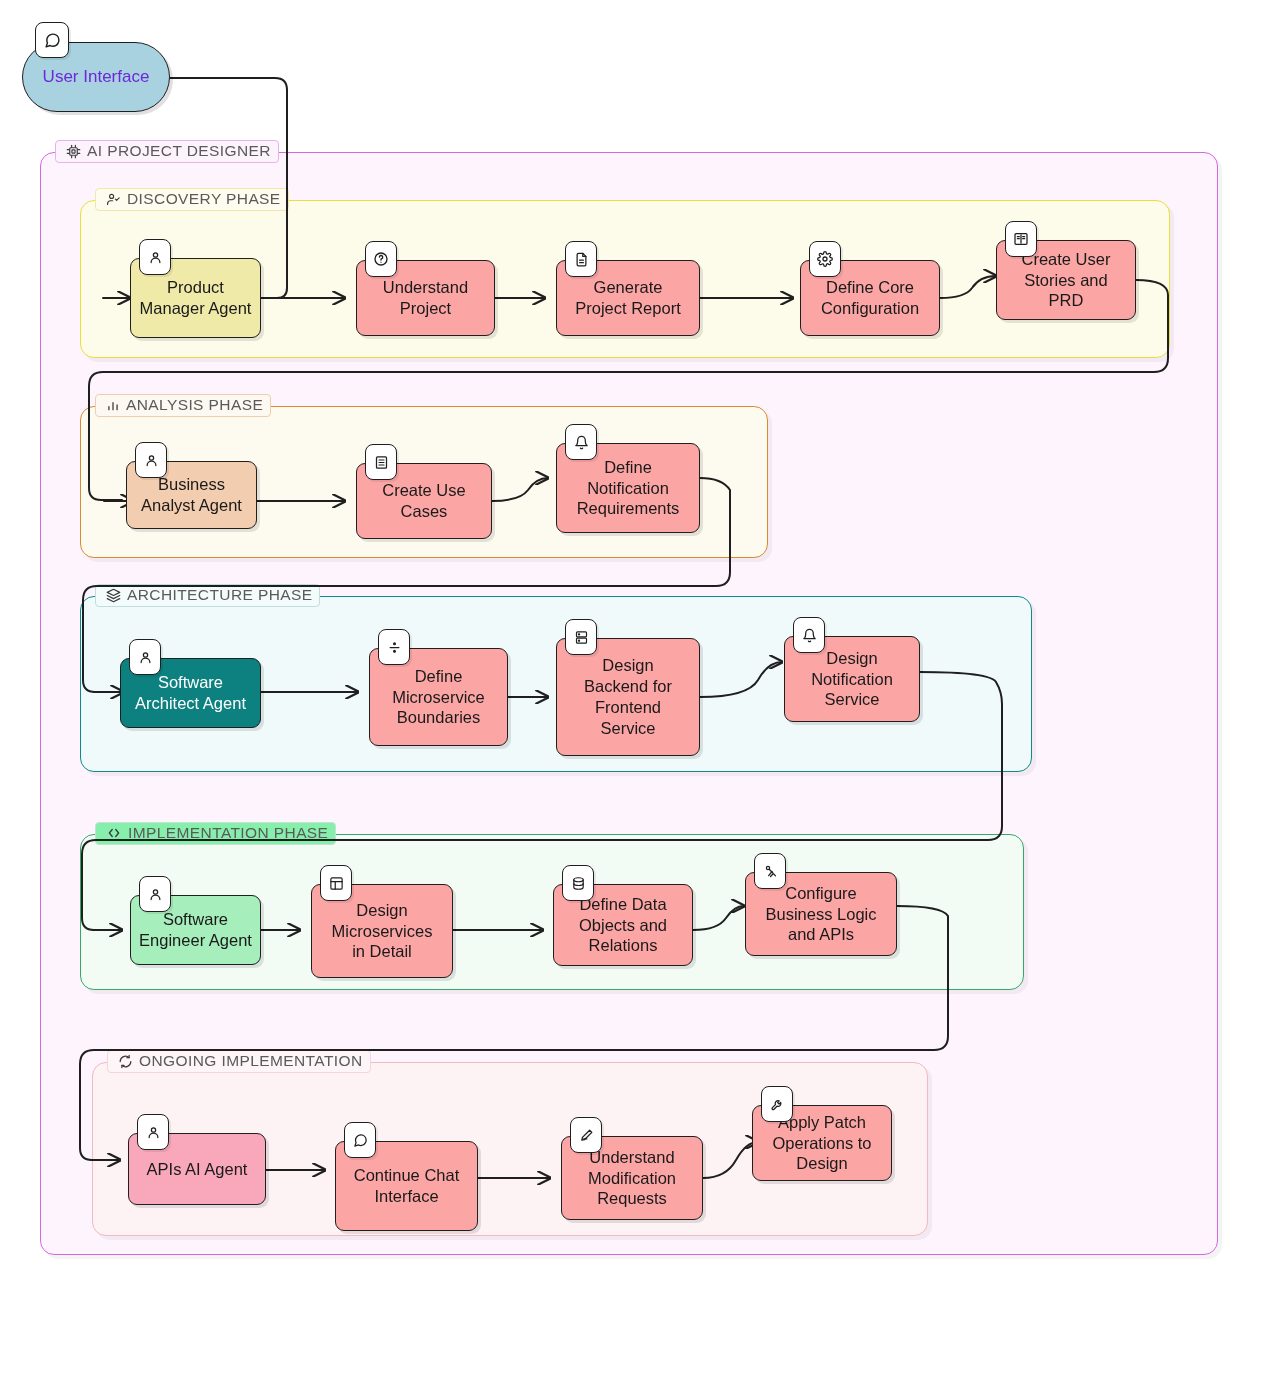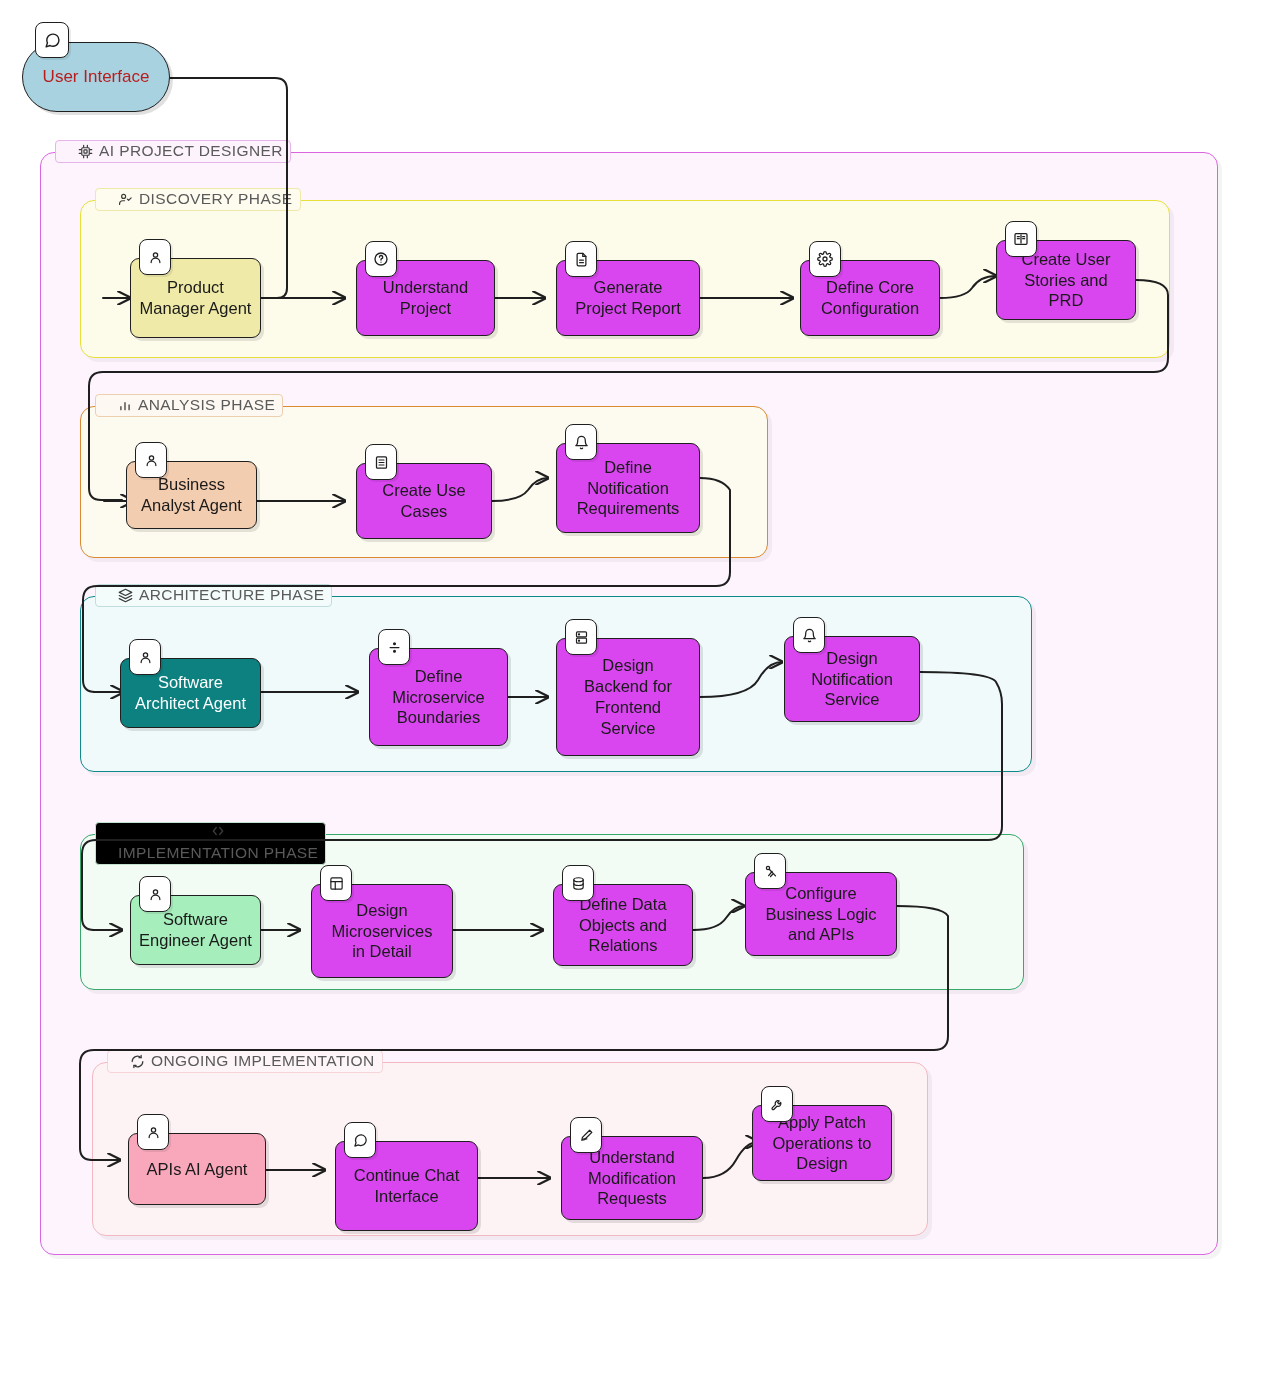--- a/index.html
+++ b/index.html
@@ -13,42 +13,42 @@
   #wires{position:absolute;left:0;top:0;width:1268px;height:1379px;pointer-events:none;z-index:5;}
 
   
   .abs{position:absolute;box-sizing:border-box;}
 
   
   .group{position:absolute;box-sizing:border-box;border-radius:14px;
          box-shadow:4px 4px 0 rgba(0,0,0,0.045);}
   .group > .glabel{position:absolute;top:-13px;left:14px;
          font-size:15.5px;letter-spacing:.4px;color:#5a5a5a;
-         background:#fbf7fb;padding:1px 7px 2px 22px;border-radius:4px;
+         background:#fbf7fb;padding:1px 7px 2px 10px;border-radius:4px;
          display:flex;align-items:center;gap:6px;white-space:nowrap;}
   .glabel .gi{display:inline-flex;align-items:center;}
 
   
   .node{position:absolute;box-sizing:border-box;
-        border:1.6px solid #1f1f1f;border-radius:9px;background:#d946ef;
+        border:1.6px solid #1f1f1f;border-radius:9px;background:#fca5a5;
         display:flex;align-items:center;justify-content:center;text-align:center;
         font-size:16.5px;line-height:1.26;color:#1a1a1a;
         box-shadow:3px 3px 0 rgba(0,0,0,0.10);z-index:10;padding:4px 6px;}
   .node .nlab{display:block;}
   .node.agent{font-size:16.5px;}
   .badge{position:absolute;left:8px;top:-20px;width:30px;height:34px;
          border:1.6px solid #1f1f1f;border-radius:8px;background:#fff;
          display:flex;align-items:center;justify-content:center;z-index:12;
          box-shadow:2px 2px 0 rgba(0,0,0,0.08);}
   .badge svg{display:block;}
 
   
   #ui-pill{position:absolute;border:1.8px solid #1f1f1f;border-radius:38px;
            background:#a8d2e0;display:flex;align-items:center;justify-content:center;
-           font-size:17px;color:#b91c1c;box-shadow:3px 3px 0 rgba(0,0,0,0.12);z-index:10;}
+           font-size:17px;color:#6d28d9;box-shadow:3px 3px 0 rgba(0,0,0,0.12);z-index:10;}
   #ui-badge{position:absolute;width:32px;height:34px;border:1.8px solid #1f1f1f;
             border-radius:8px;background:#fff;display:flex;align-items:center;
             justify-content:center;z-index:12;box-shadow:2px 2px 0 rgba(0,0,0,0.08);}
 </style>
 </head>
 <body>
 
 <div id="canvas">
 
   <svg id="wires" viewBox="0 0 1268 1379" xmlns="http://www.w3.org/2000/svg">
@@ -275,21 +275,21 @@
     <div class="badge">
       <svg width="15" height="15" viewBox="0 0 24 24" fill="none" stroke="#1f1f1f" stroke-width="2" stroke-linecap="round" stroke-linejoin="round">
         <path d="M18 8a6 6 0 1 0-12 0c0 7-3 9-3 9h18s-3-2-3-9"></path>
         <path d="M13.7 21a2 2 0 0 1-3.4 0"></path>
       </svg>
     </div>
     <span class="nlab">Design<br>Notification<br>Service</span>
   </div>
 
   <div class="group" style="left:80px;top:834px;width:944px;height:156px;border:1.7px solid #35a86a;background:#f3fbf5;">
-    <div class="glabel" style="border:1px solid #c3e3ce;background:#000000;flex-direction:column;">
+    <div class="glabel" style="border:1px solid #c3e3ce;background:#86efac;">
       <span class="gi">
         <svg width="16" height="14" viewBox="0 0 24 24" fill="none" stroke="#3b3b3b" stroke-width="2.2" stroke-linecap="round" stroke-linejoin="round">
           <path d="M9 6 4 12l5 6"></path>
             <path d="M15 6l5 6-5 6"></path>
         </svg>
       </span>
       <span>IMPLEMENTATION PHASE</span>
     </div>
   </div>
 

